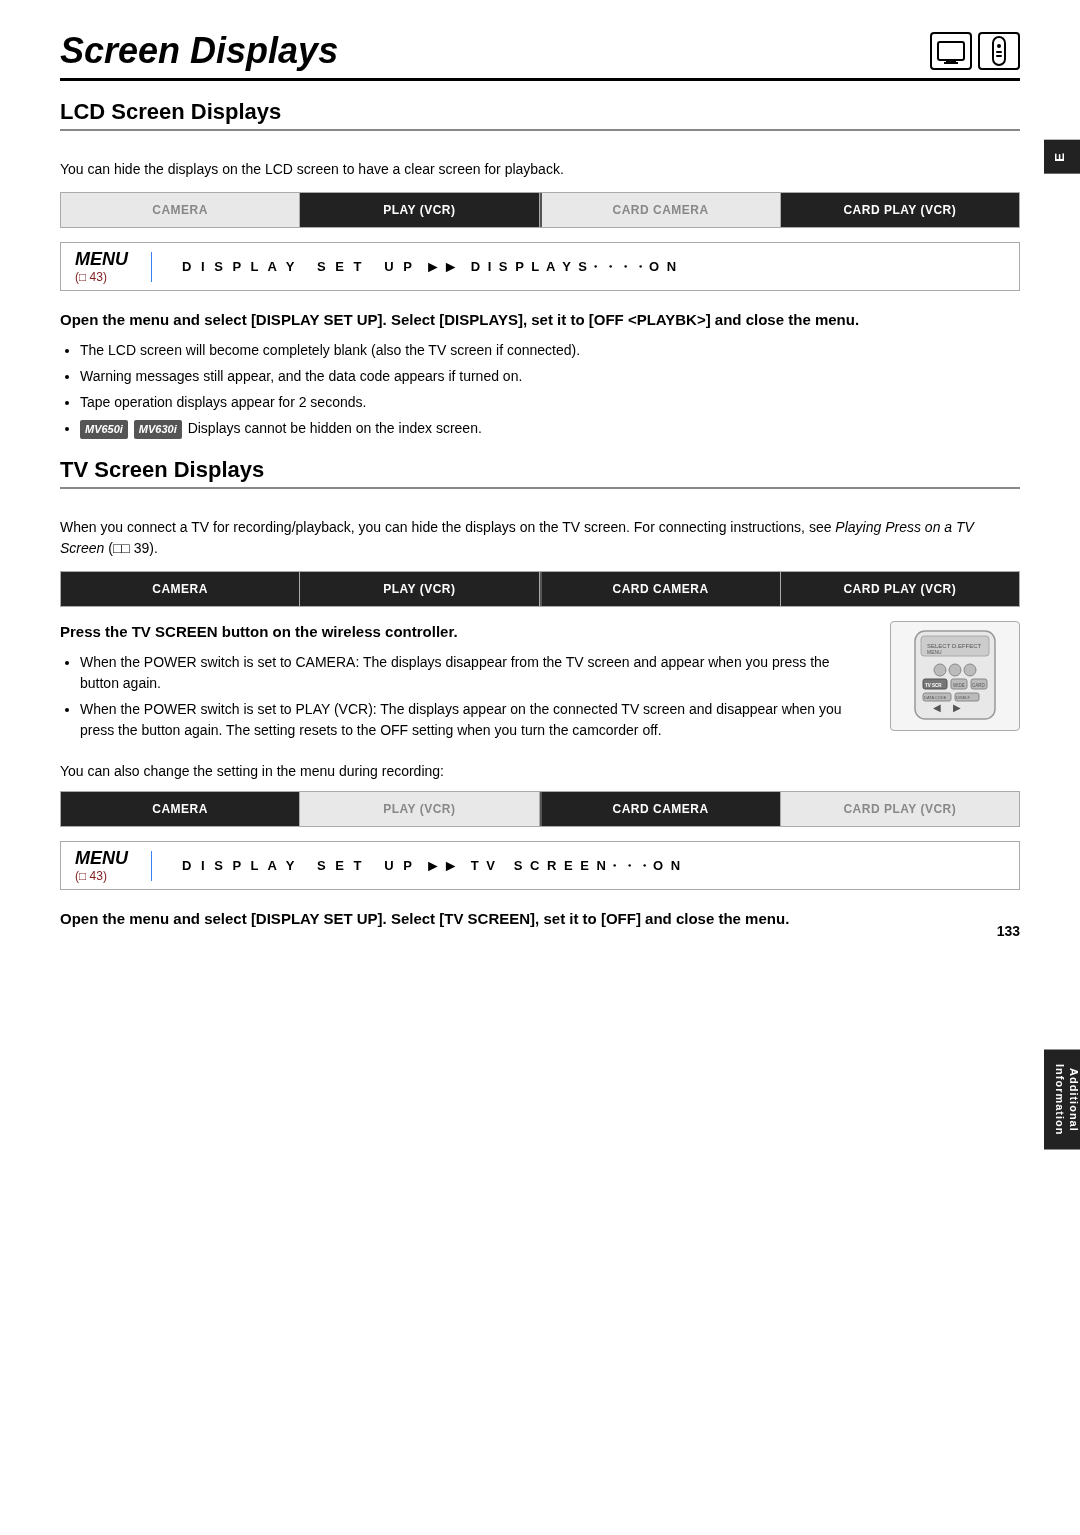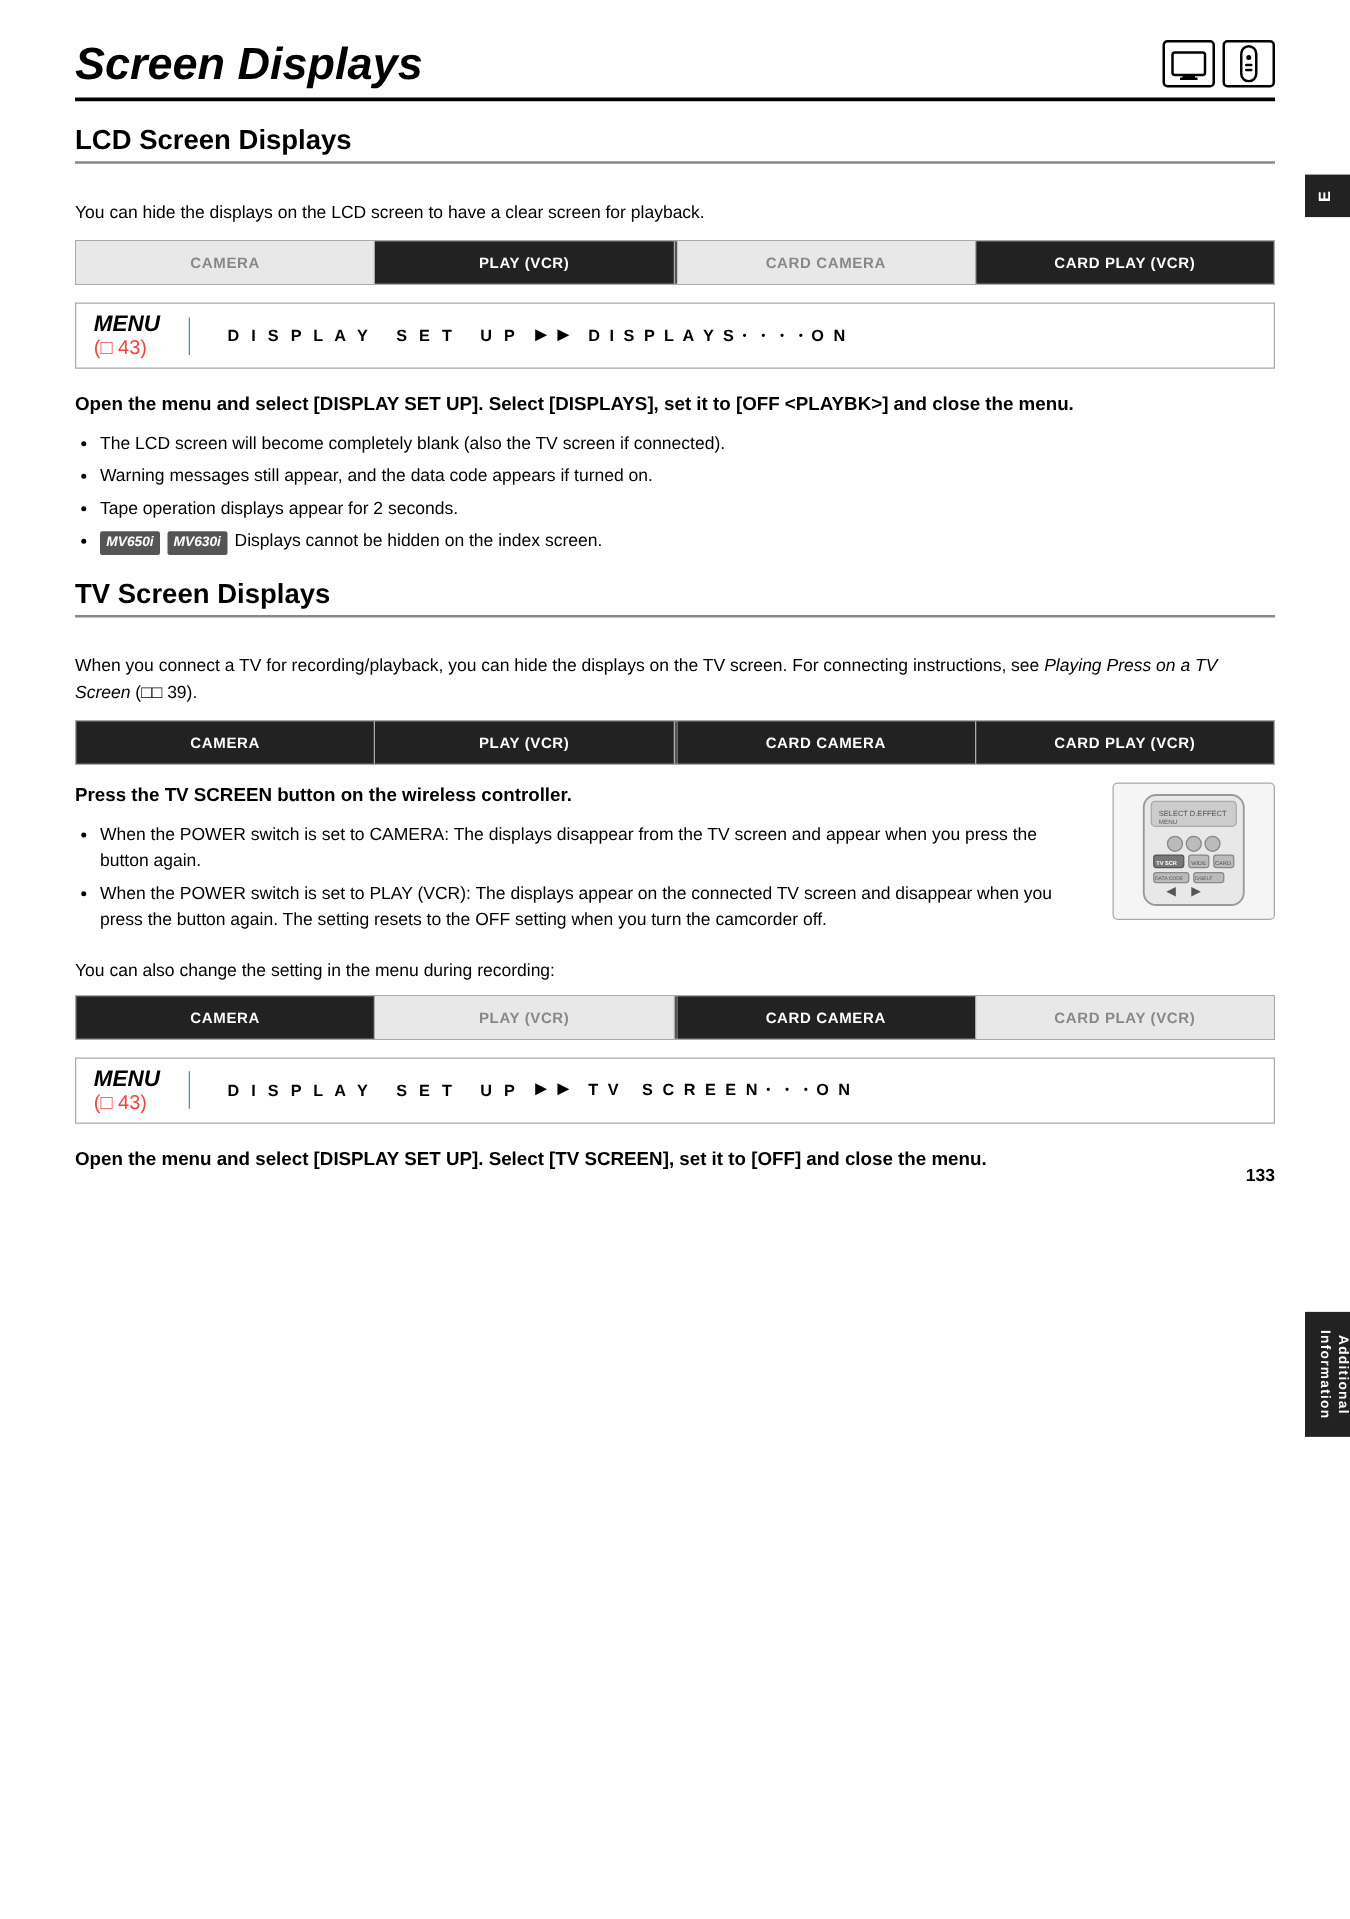--- a/index.html
+++ b/index.html
@@ -149,22 +149,22 @@
     }
 
     .menu-label {
       font-size: 18px;
       font-weight: 900;
       font-style: italic;
       color: #000;
     }
 
     .menu-page {
-      font-size: 16px;
-      color: #ef4444;
+      font-size: 12px;
+      color: #7f1d1d;
     }
 
     .menu-content {
       display: flex;
       align-items: center;
       padding: 6px 30px;
       font-size: 13px;
       letter-spacing: 2px;
       font-weight: bold;
       border-left: 1px solid #3b82f6;

